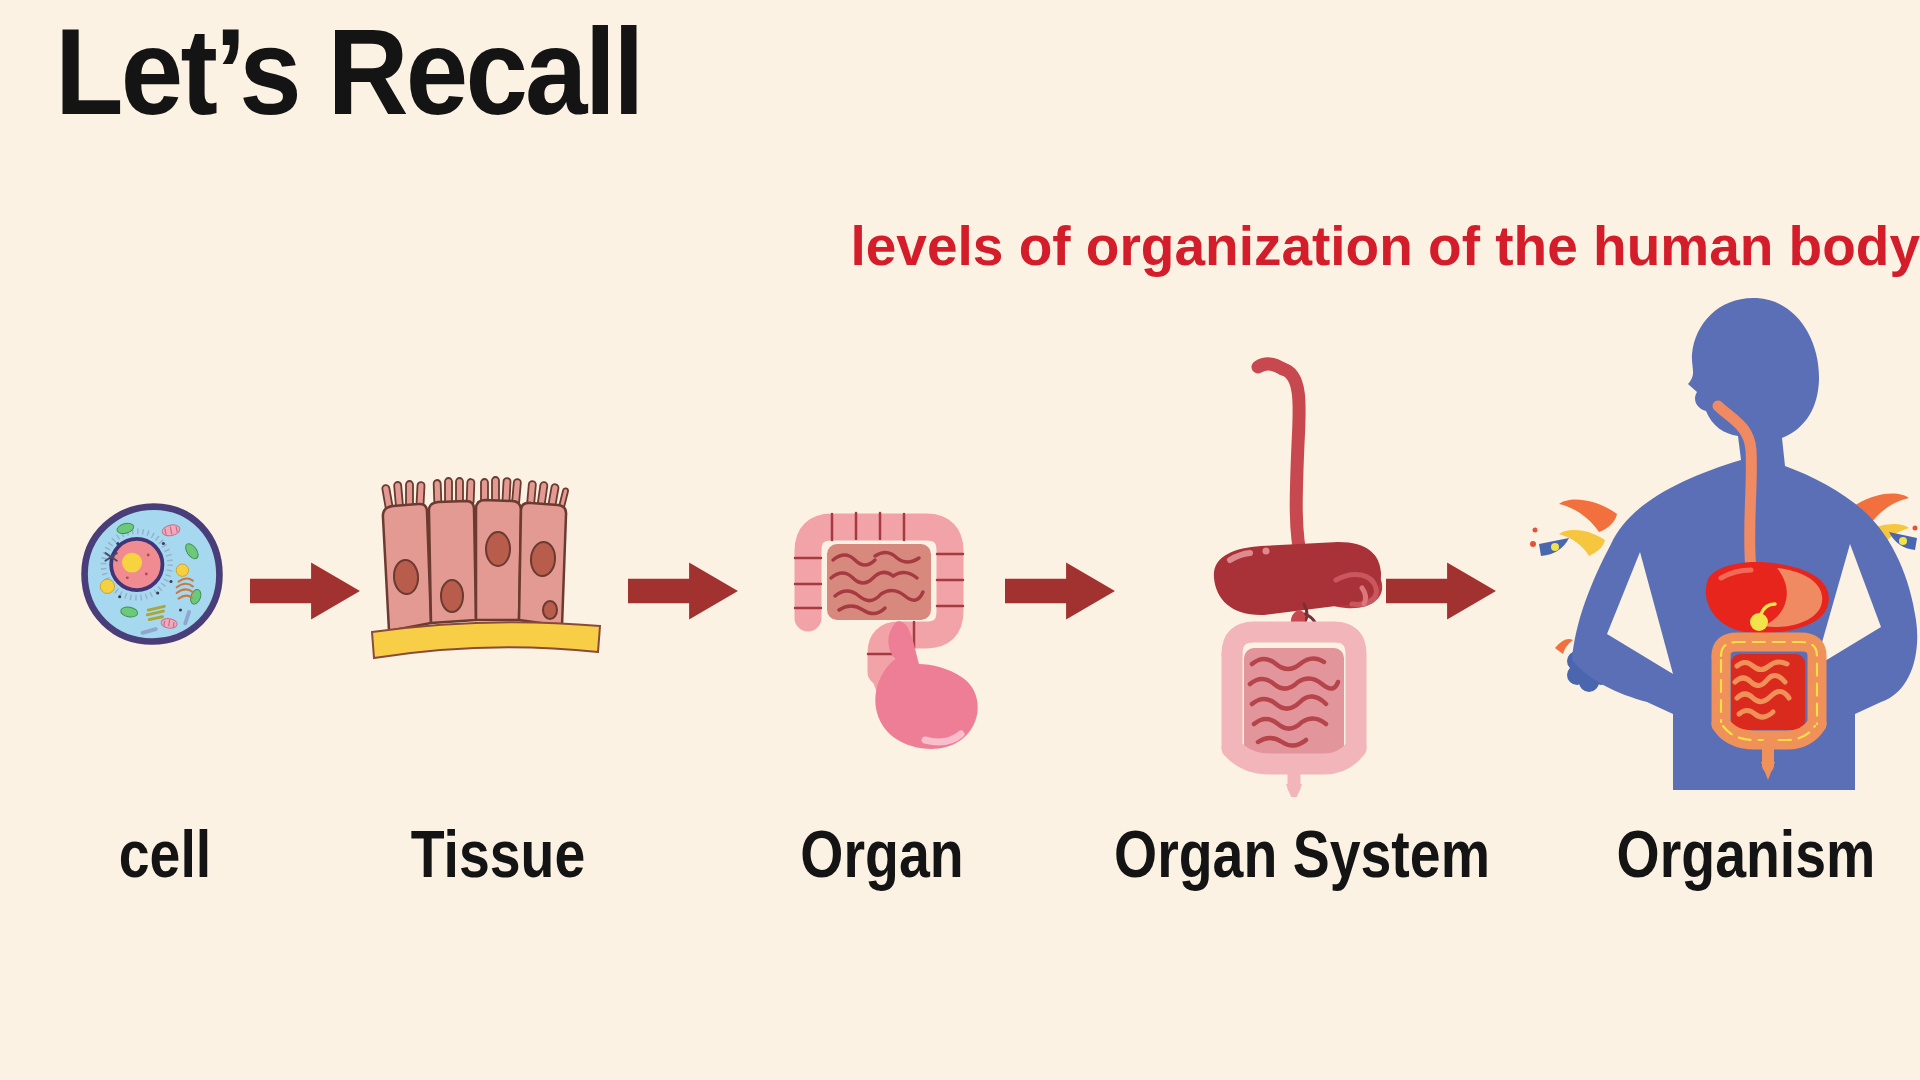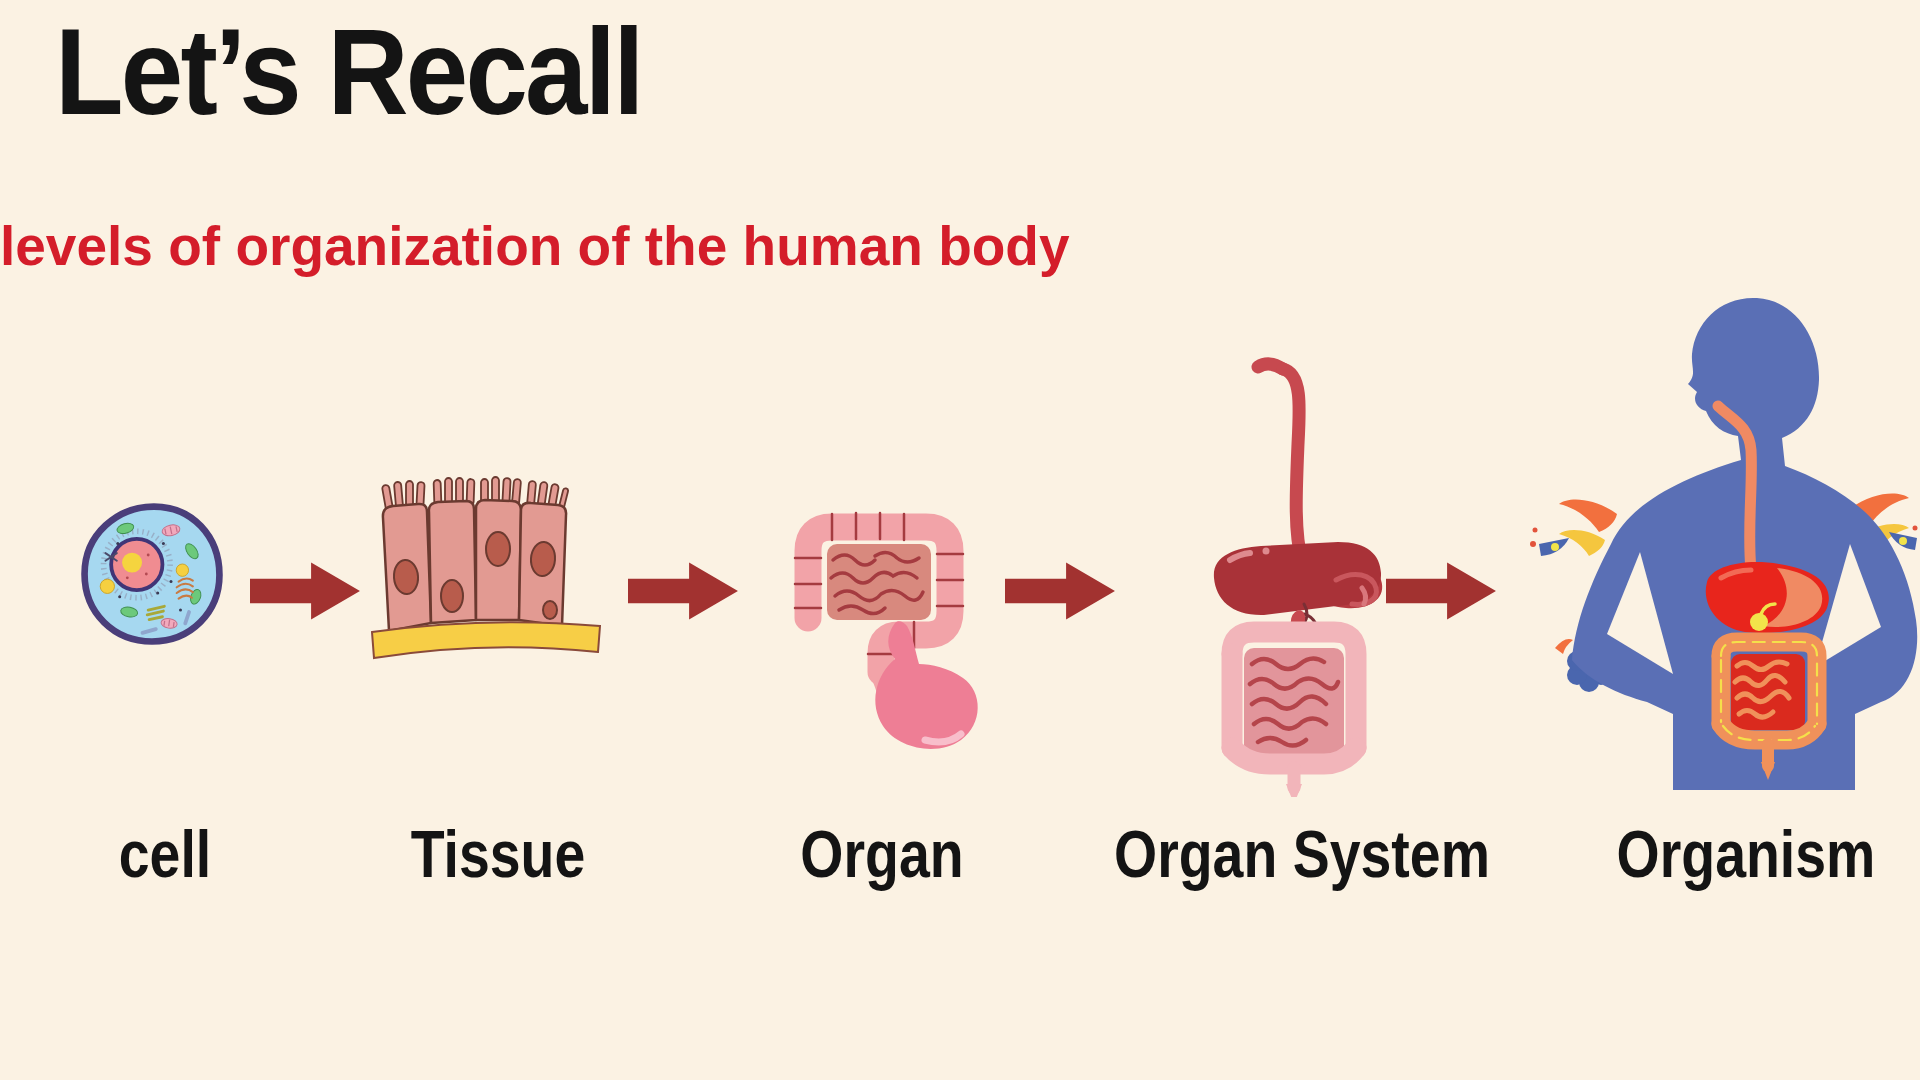--- a/index.html
+++ b/index.html
@@ -8,21 +8,21 @@
     background:var(--background,#FBF2E3);
     font-family:"Liberation Sans","DejaVu Sans",sans-serif;
   }
   .title{
     position:absolute;left:55px;top:8px;margin:0;line-height:1.05;
     font-size:122px;font-weight:700;letter-spacing:-3px;
     color:var(--title-text,#141414);
     transform:scaleX(.92);transform-origin:left top;white-space:nowrap;
   }
   .subtitle{
-    position:absolute;left:0;top:214px;width:1920px;text-align:left;
+    position:absolute;left:0;top:214px;width:1920px;text-align:right;
     font-size:55px;font-weight:700;color:var(--subtitle-text,#D41D2A);
     white-space:nowrap;
   }
   .label{
     position:absolute;top:816px;font-size:66px;font-weight:700;
     color:var(--label-text,#141414);white-space:nowrap;
     transform:translateX(-50%) scaleX(.84);
   }
   .l-cell{left:165px}.l-tissue{left:498px}.l-organ{left:882px}
   .l-organ-system{left:1302px}.l-organism{left:1746px}

